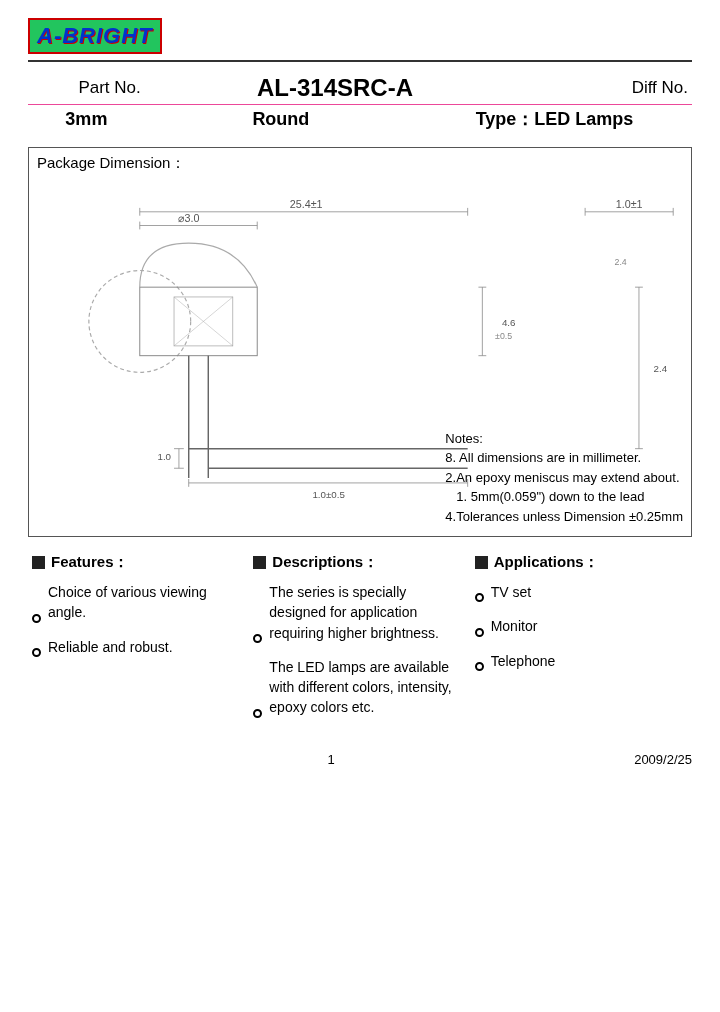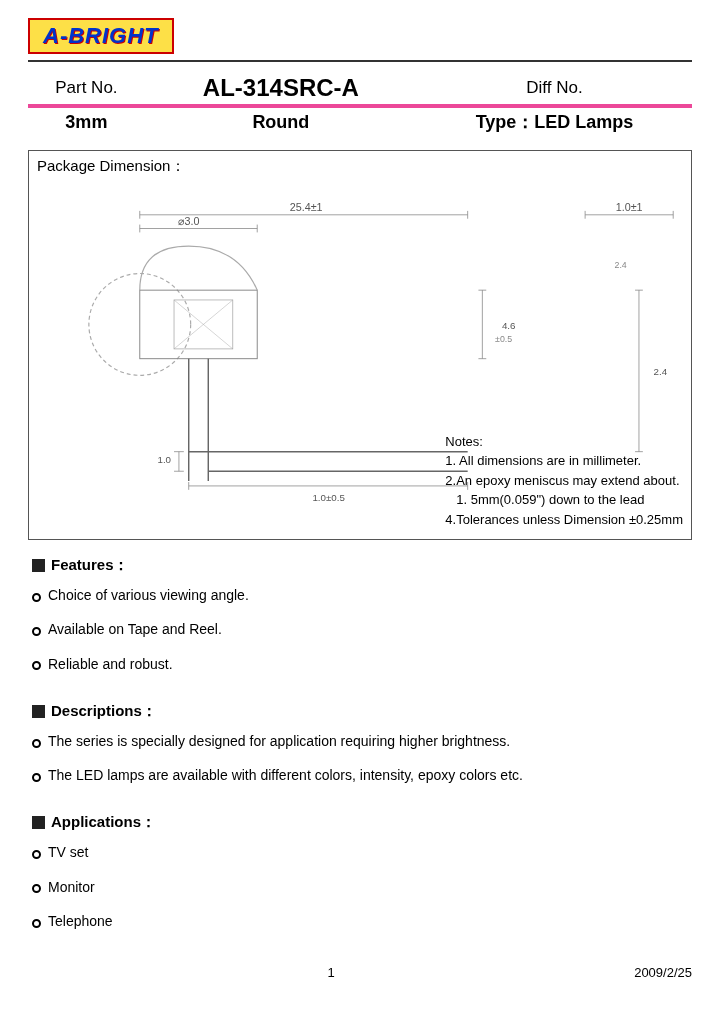--- a/index.html
+++ b/index.html
@@ -14,23 +14,23 @@
     }
 
     
     .header {
       display: flex;
       align-items: center;
       gap: 12px;
       margin-bottom: 6px;
     }
     .logo-box {
-      background: #fde047;
+      background: #22c55e;
       border: 2.5px solid #cc0000;
-      padding: 3px 13px;
+      padding: 3px 7px;
       display: inline-block;
     }
     .logo-text {
       font-size: 22px;
       font-weight: 900;
       font-style: italic;
       color: #0033cc;
       letter-spacing: 1px;
       text-shadow: 1px 1px 0 #cc0000;
     }
@@ -51,21 +51,21 @@
       width: 100%;
       border-collapse: collapse;
       margin-bottom: 14px;
     }
     .part-info-table td {
       text-align: center;
       font-size: 17px;
       padding: 2px 4px;
     }
     .part-info-table .part-num-value { font-size: 24px; font-weight: bold; }
-    .part-info-table .row1 td { border-bottom: 4px solid #ec4899; }
+    .part-info-table .row1 td { border-bottom: 1px solid #ec4899; text-align: right; }
     .part-info-table .row2 td { font-size: 18px; font-weight: bold; }
 
     
     .package-section {
       border: 1px solid #555;
       margin-bottom: 16px;
       padding: 6px 8px 8px 8px;
       position: relative;
       min-height: 390px;
     }
@@ -94,22 +94,22 @@
 
     
     .led-svg {
       width: 100%;
       height: 100%;
     }
 
     
     .bottom-section {
       display: grid;
-      grid-template-columns: 1fr;
-      gap: 14px;
+      grid-template-columns: 1fr 1fr 1fr;
+      gap: 0;
       margin-top: 16px;
     }
     .col-header {
       font-size: 15px;
       font-weight: bold;
       display: flex;
       align-items: center;
       gap: 6px;
       margin-bottom: 10px;
     }
@@ -118,21 +118,21 @@
       width: 13px;
       height: 13px;
       background: #222;
       flex-shrink: 0;
     }
     .col-content {
       padding: 0 4px;
     }
     .bullet-item {
       display: flex;
-      align-items: center;
+      align-items: flex-end;
       gap: 7px;
       margin-bottom: 14px;
       font-size: 14px;
       line-height: 1.45;
     }
     .bullet-circle {
       display: inline-block;
       width: 9px;
       height: 9px;
       border: 2px solid #000;
@@ -236,41 +236,37 @@
       <line x1="611" y1="95" x2="619" y2="95" stroke="#888" stroke-width="0.8"></line>
       <line x1="611" y1="260" x2="619" y2="260" stroke="#888" stroke-width="0.8"></line>
       <text x="630" y="182" font-size="10" fill="#555">2.4</text>
 
       <text x="590" y="72" font-size="9" fill="#888">2.4</text>
     </svg>
   </div>
 
   <div class="notes-box">
     <div>Notes:</div>
-    <div>1. All dimensions are in millimeter.</div>
+    <div>8. All dimensions are in millimeter.</div>
     <div>2.An epoxy meniscus may extend about.</div>
     <div>&nbsp;&nbsp;&nbsp;1. 5mm(0.059") down to the lead</div>
     <div>4.Tolerances unless Dimension ±0.25mm</div>
   </div>
 </div>
 
 <div class="bottom-section">
 
   <div class="col-content">
     <div class="col-header">
       <span class="sq-icon"></span>
       <span>Features：</span>
     </div>
     <div class="bullet-item">
       <span class="bullet-circle"></span>
       <span>Choice of various viewing angle.</span>
-    </div>
-    <div class="bullet-item">
-      <span class="bullet-circle"></span>
-      <span>Available on Tape and Reel.</span>
     </div>
     <div class="bullet-item">
       <span class="bullet-circle"></span>
       <span>Reliable and robust.</span>
     </div>
   </div>
 
   <div class="col-content">
     <div class="col-header">
       <span class="sq-icon"></span>

